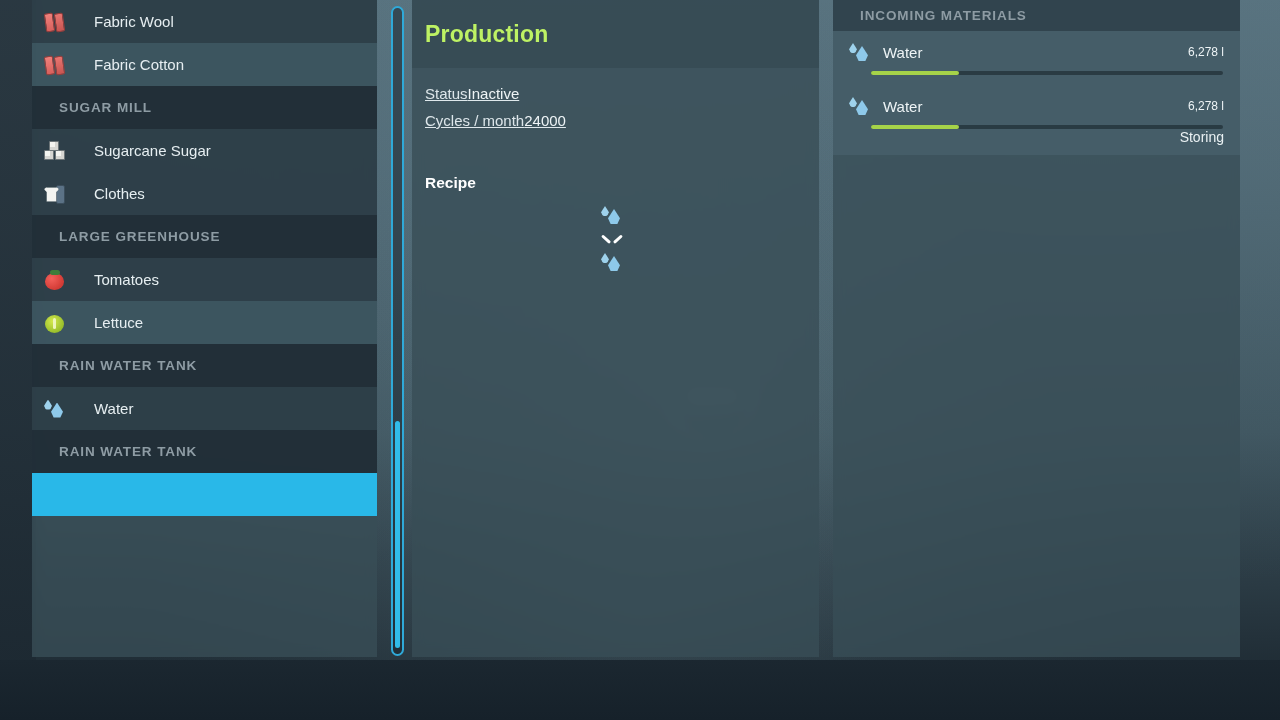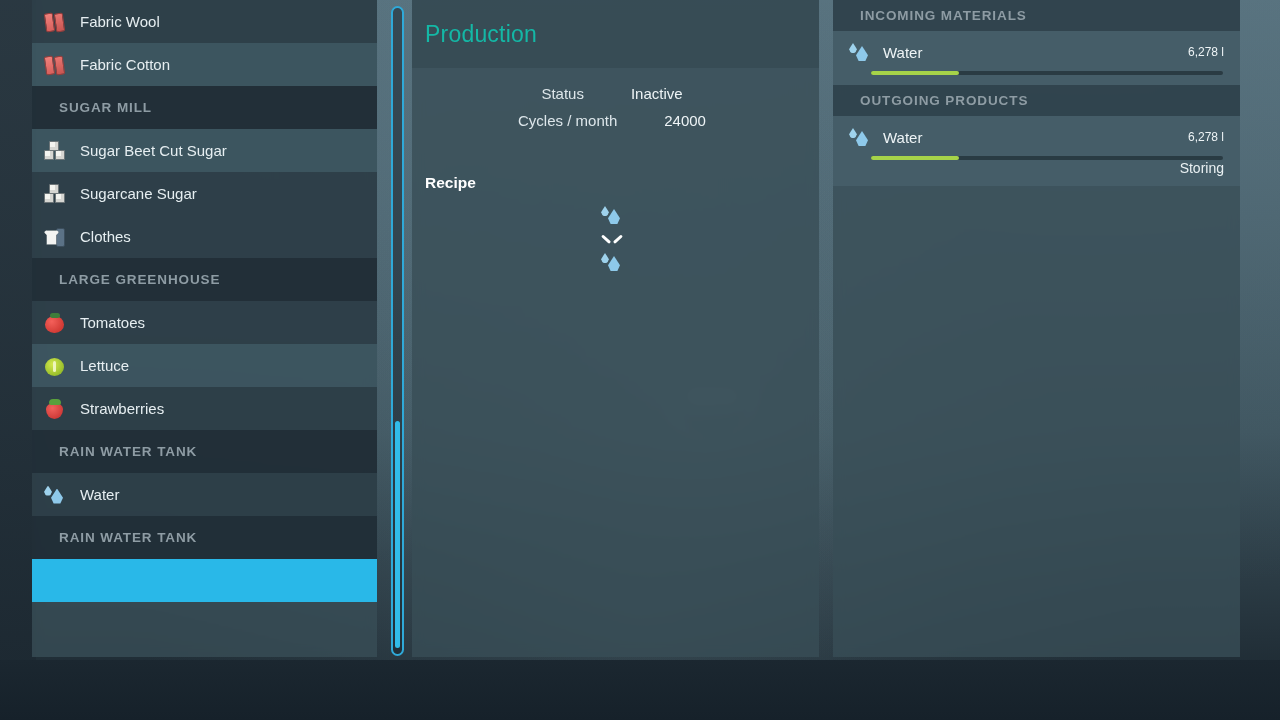--- a/index.html
+++ b/index.html
@@ -41,32 +41,32 @@
     opacity:.92;
   }
 
   
   .panel {
     position:absolute;
     background:rgba(56,77,86,0.80);
     backdrop-filter:blur(6px);
   }
   .panel-title {
-    font-size:23px; font-weight:400; color:#14b8a6;
+    font-size:23px; font-weight:700; color:#bef264;
     letter-spacing:.2px;
   }
 
   
   #list-panel {
     left:32px; top:0; width:345px; height:657px;
   }
   .list-scroll { position:relative; width:100%; height:100%; overflow:hidden; }
   .row {
     position:relative; height:43px; display:flex; align-items:center;
-    padding-left:10px; gap:12px;
+    padding-left:10px; gap:26px;
   }
   .row.odd  { background:rgba(44,62,71,0.88); }
   .row.even { background:rgba(61,86,97,0.86); }
   .row.header {
     background:rgba(32,45,54,0.93);
     padding-left:27px;
   }
   .row.header .hdr-label{
     font-size:13.5px; font-weight:700; letter-spacing:.9px;
     color:#8e9ca4; text-transform:uppercase;
@@ -158,25 +158,25 @@
   }
 
   
   #prod-panel { left:412px; top:0; width:407px; height:657px; }
   #prod-head {
     height:68px; display:flex; align-items:center; padding-left:13px;
     background:rgba(49,69,78,0.55);
   }
   .prod-body { padding:12px 20px 0 13px; }
   .kv {
-    display:flex; justify-content:center; align-items:baseline;
-    font-size:15px; color:#dfe8ec; padding:5px 0;
+    display:flex; justify-content:flex-start; align-items:baseline;
+    font-size:15px; color:#dfe8ec; padding:5px 0;text-decoration:underline;
   }
   .kv .k { color:#dde6ea; }
-  .kv .v { color:#eef4f6;margin-left:47px; }
+  .kv .v { color:#eef4f6; }
   .recipe-title {
     font-size:15.5px; font-weight:700; color:#ffffff;
     margin:40px 0 0 0;
   }
   .recipe-flow {
     margin-top:10px; display:flex; flex-direction:column;
     align-items:center; gap:5px;
   }
   .flow-icon { width:26px; height:26px; position:relative; }
   .chev {
@@ -240,34 +240,26 @@
       <div class="row even">
         <span class="row-icon ic-fabric">
           <span class="b1"></span>
           <span class="b2"></span>
         </span>
         <span class="row-label">Fabric Cotton</span>
       </div>
       <div class="row header">
         <span class="hdr-label">SUGAR MILL</span>
       </div>
-      <div class="row even">
+      <div class="row odd">
         <span class="row-icon ic-sugar">
           <span class="c c1"></span>
           <span class="c c2"></span>
           <span class="c c3"></span>
         </span>
-        <span class="row-label">Sugar Beet Cut Sugar</span>
-      </div>
-      <div class="row odd">
-        <span class="row-icon ic-sugar">
-          <span class="c c1"></span>
-          <span class="c c2"></span>
-          <span class="c c3"></span>
-        </span>
         <span class="row-label">Sugarcane Sugar</span>
       </div>
       <div class="row odd">
         <span class="row-icon ic-clothes">
           <span class="pant"></span>
           <span class="shirt"></span>
         </span>
         <span class="row-label">Clothes</span>
       </div>
       <div class="row header">
@@ -279,27 +271,20 @@
           <span class="leaf"></span>
         </span>
         <span class="row-label">Tomatoes</span>
       </div>
       <div class="row even">
         <span class="row-icon ic-lettuce">
           <span class="body"></span>
           <span class="v"></span>
         </span>
         <span class="row-label">Lettuce</span>
-      </div>
-      <div class="row odd">
-        <span class="row-icon ic-straw">
-          <span class="body"></span>
-          <span class="leaf"></span>
-        </span>
-        <span class="row-label">Strawberries</span>
       </div>
       <div class="row header">
         <span class="hdr-label">RAIN WATER TANK</span>
       </div>
       <div class="row odd">
         <span class="row-icon ic-water">
           <span class="d1"></span>
           <span class="d2"></span>
         </span>
         <span class="row-label">Water</span>
@@ -358,21 +343,20 @@
             <span class="d1"></span>
             <span class="d2"></span>
           </span>
           <span class="store-name">Water</span>
           <span class="store-amount">6,278 l</span>
         </div>
         <div class="bar-track">
           <div class="bar-fill" style="width: 25%;"></div>
         </div>
       </div>
-      <div class="sec-header">OUTGOING PRODUCTS</div>
       <div class="store-row tall">
         <div class="store-line">
           <span class="store-icon ic-water">
             <span class="d1"></span>
             <span class="d2"></span>
           </span>
           <span class="store-name">Water</span>
           <span class="store-amount">6,278 l</span>
         </div>
         <div class="bar-track">

